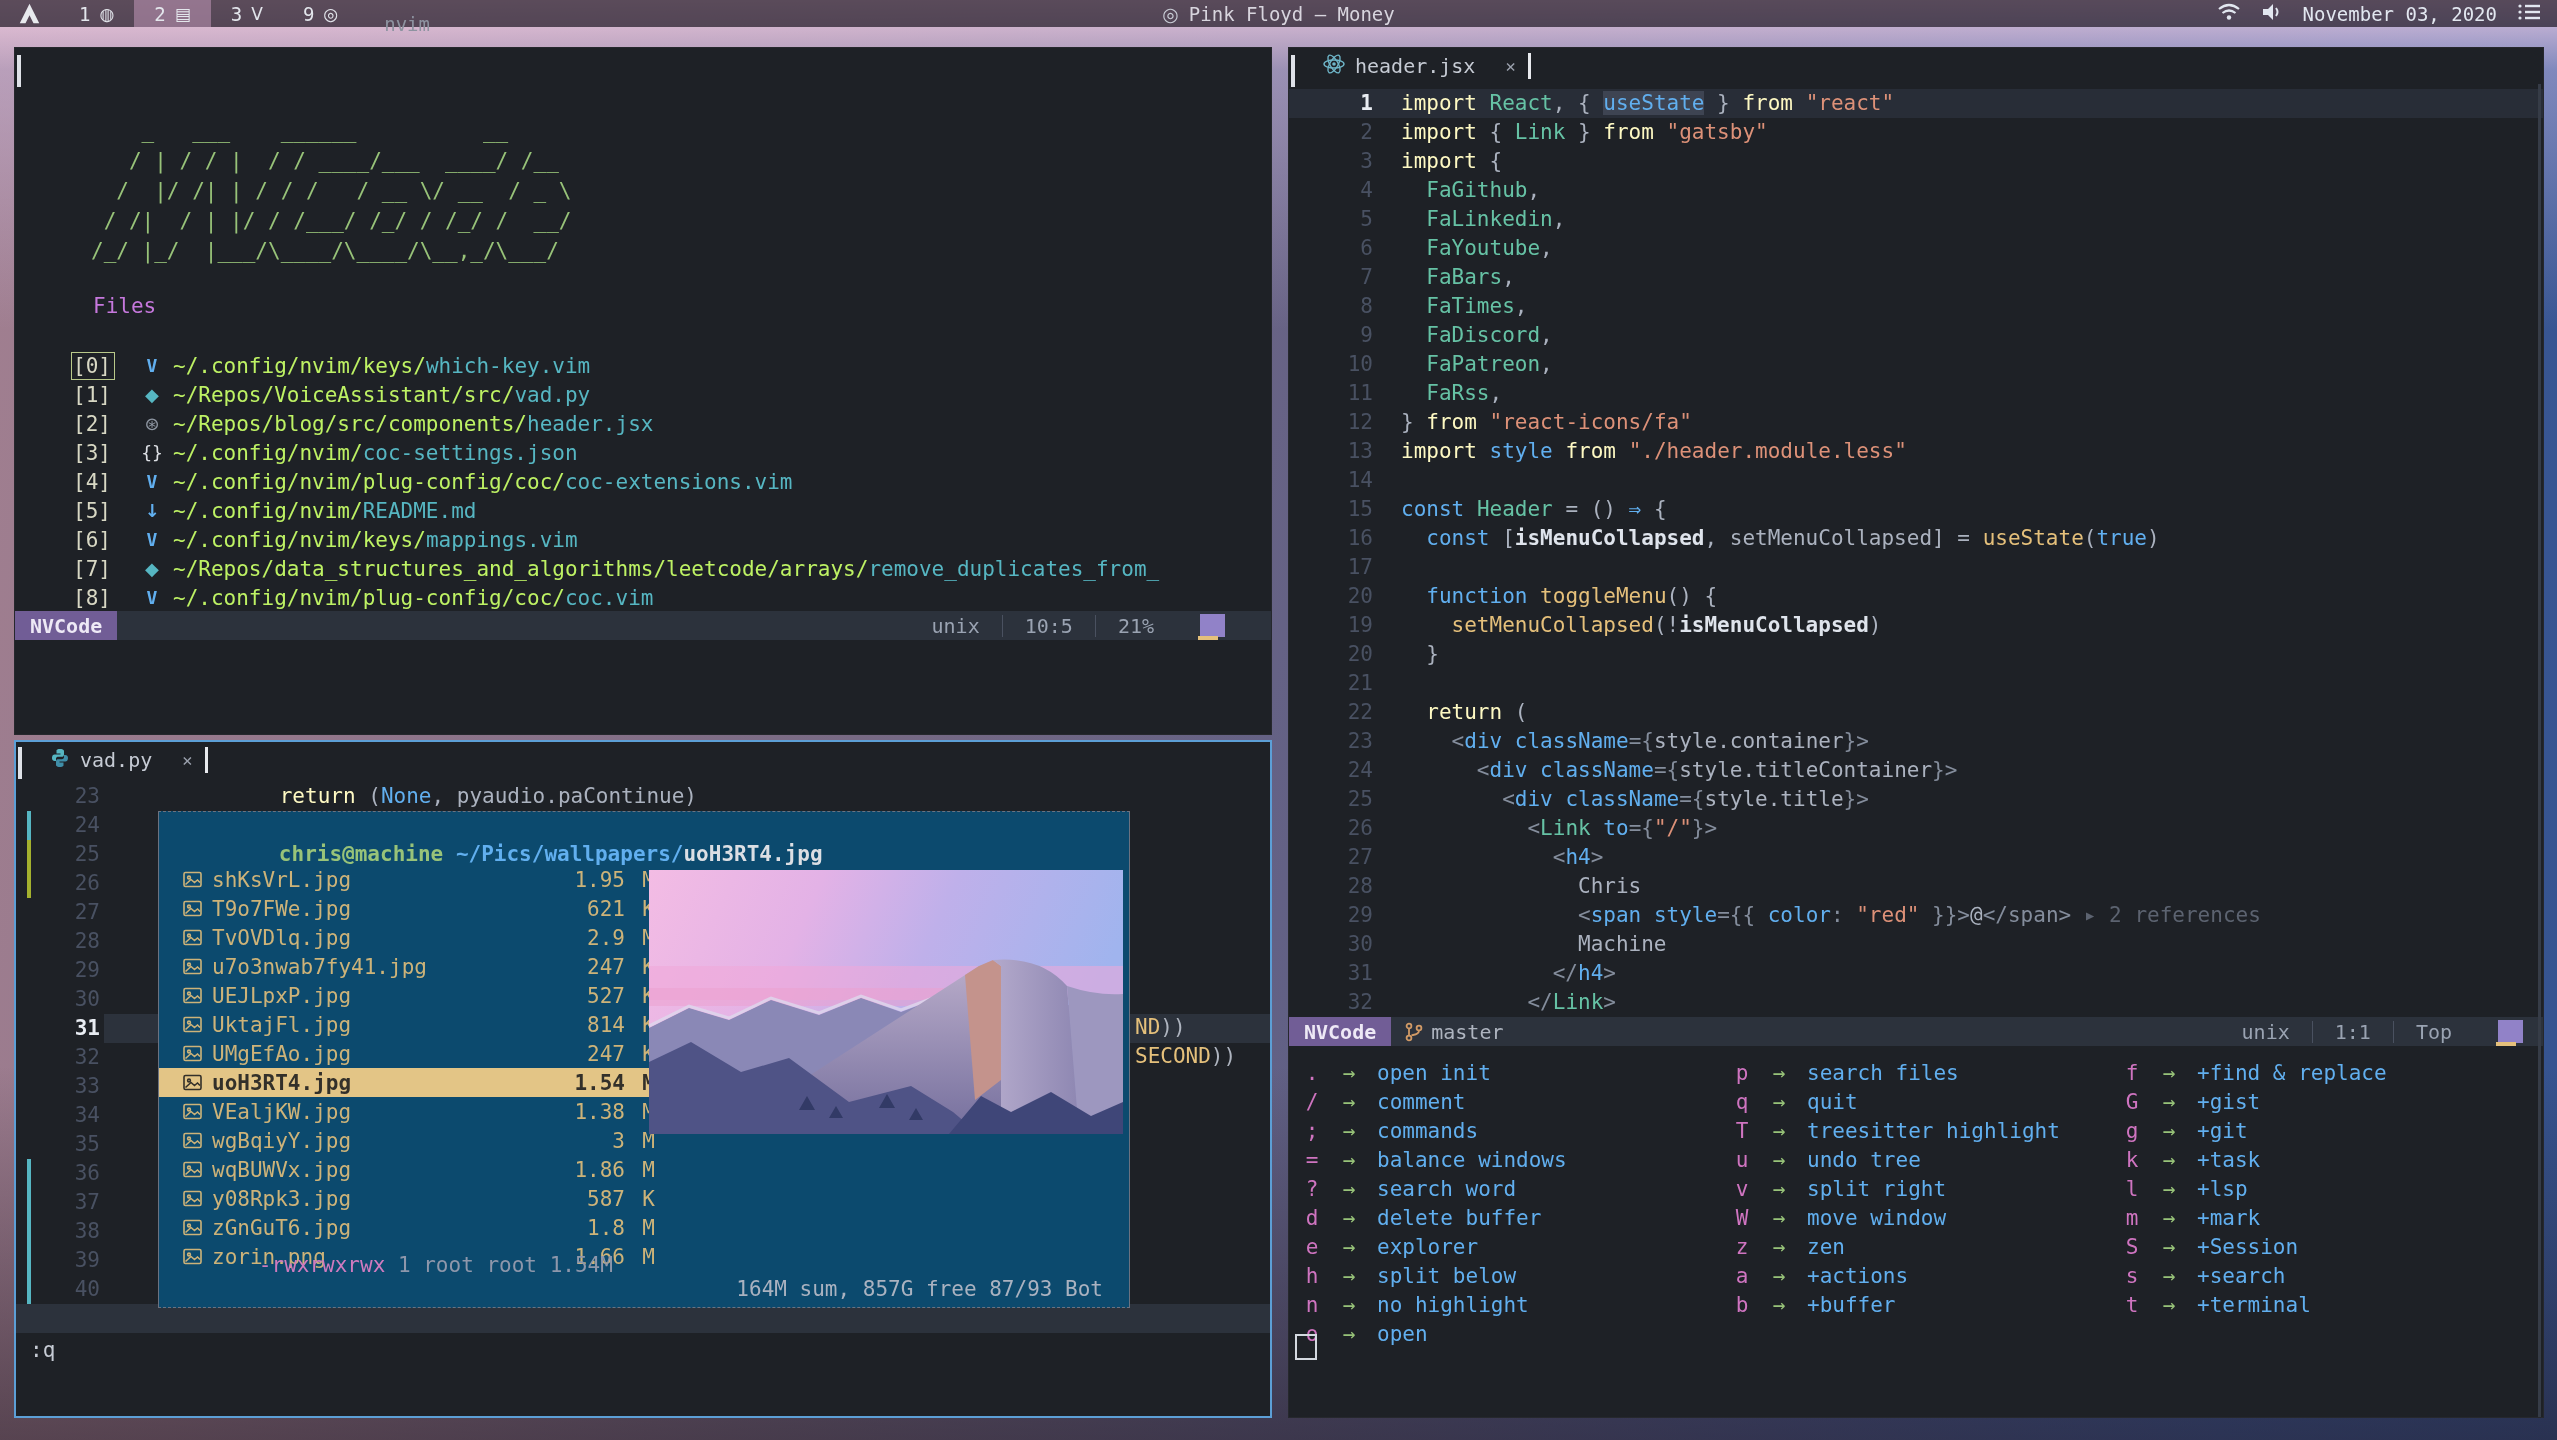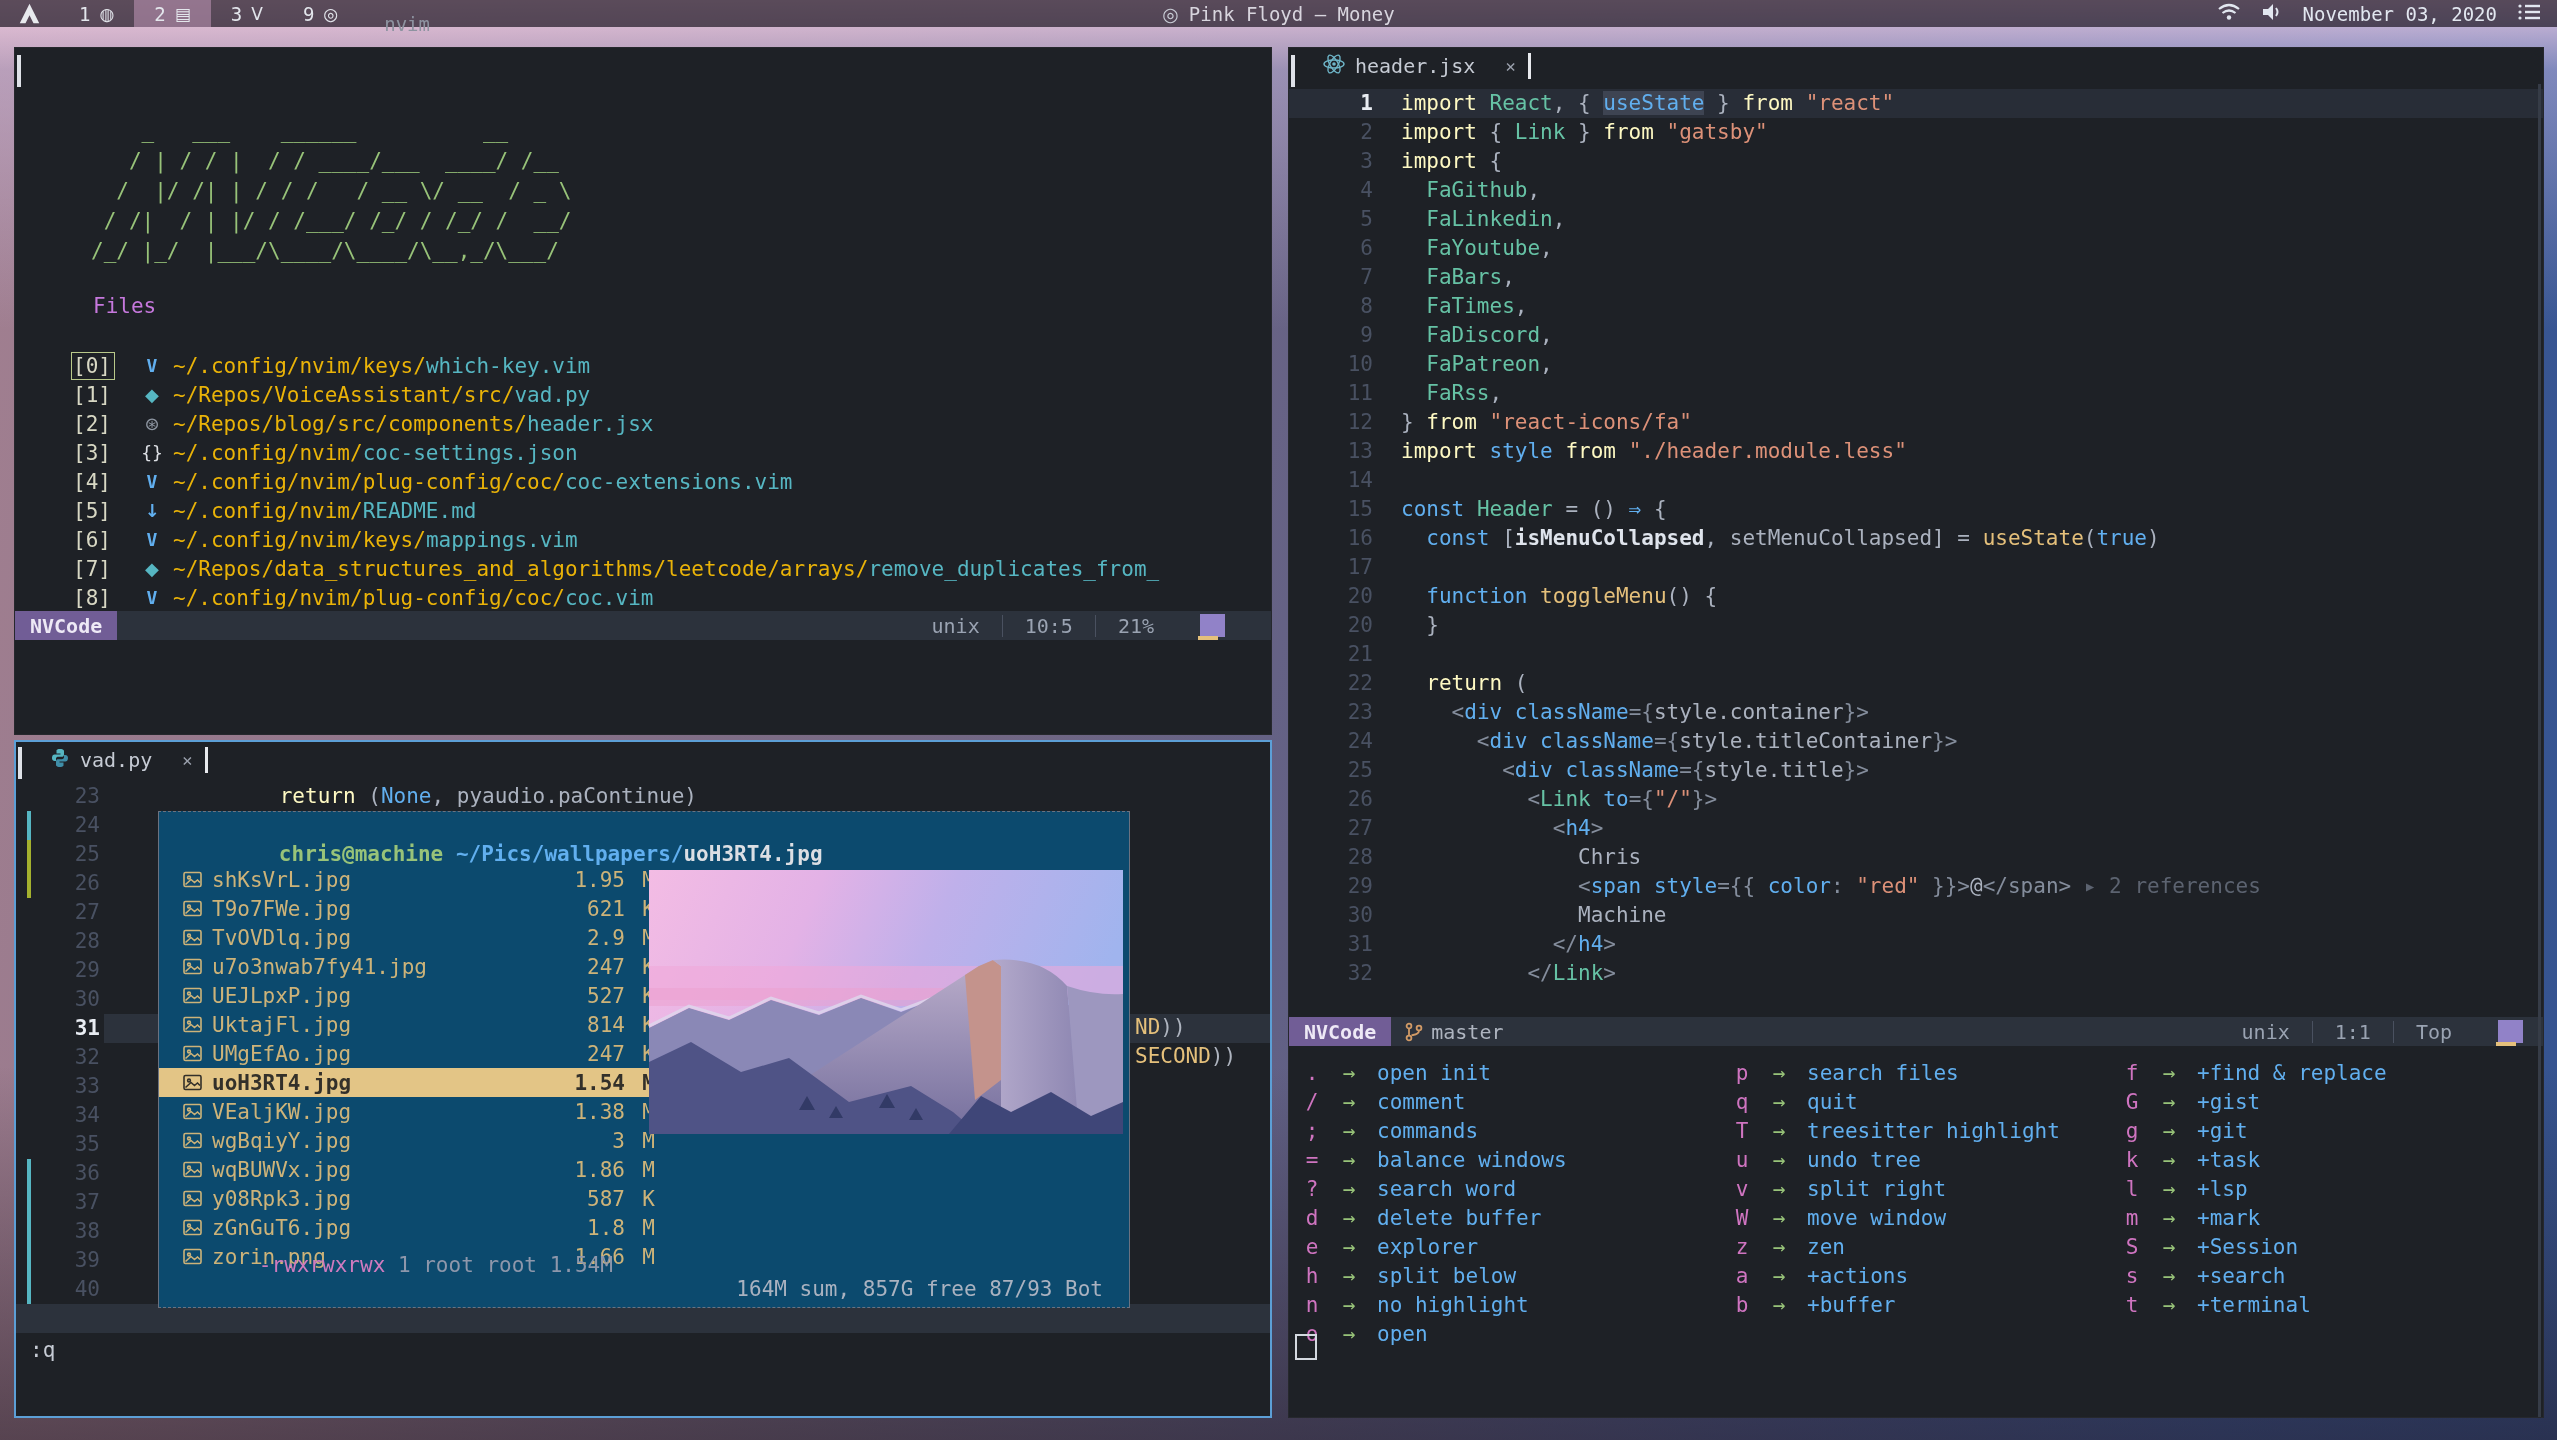--- a/index.html
+++ b/index.html
@@ -38,21 +38,21 @@
   .s-section{ position:absolute; left:78px; top:246px; font-size:21px; color:#c678dd; }
   .s-list{ position:absolute; left:0; top:303px; width:100%; }
   .s-row{ height:29px; display:flex; align-items:center; padding-left:58px; font-size:21px; white-space:pre; }
   .s-idx{ width:40px; color:#d8d8c4; }
   .s-icon{ width:26px; margin-left:26px; margin-right:8px; text-align:center; font-family:"DejaVu Sans", sans-serif; font-size:18px; }
   .ic-vim{ color:#61afef; font-weight:bold; font-family:"DejaVu Sans Mono",monospace; }
   .ic-python{ color:#56b6c2; }
   .ic-react{ color:#8f97a3; }
   .ic-json{ color:#dcdfe4; font-family:"DejaVu Sans Mono",monospace; }
   .ic-md{ color:#61afef; font-weight:bold; }
-  .s-dir{ color:#eab308; }
+  .s-dir{ color:#bef264; }
   .s-file{ color:#56b6c2; }
   .cursor-digit{ outline:1px solid #b9c98a; outline-offset:1px; }
   
   .statusline{ position:absolute; left:0; width:100%; height:29px; background:#2c323c; display:flex; align-items:center; font-size:20px; color:#9aa3b2; }
   .sl-mode{ background:#715d96; color:#eee9f6; font-weight:bold; padding:0 15px; height:100%; display:flex; align-items:center; }
   .sl-branch{ display:flex; align-items:center; gap:8px; margin-left:14px; color:#aeb4bf; }
   .sl-right{ margin-left:auto; display:flex; align-items:center; height:100%; }
   .sl-item{ padding:0 22px; }
   .sl-sep{ width:1px; height:22px; background:#4a5160; }
   .sl-square{ position:relative; width:25px; height:23px; background:#9182c8; margin-left:24px; }
@@ -716,20 +716,24 @@
       <div class="cline">
         <span class="lnum">17</span>
         <span class="ltxt"></span>
       </div>
 
       <div class="cline">
         <span class="lnum">20</span>
         <span class="ltxt"><span class="tk-tx">  </span><span class="tk-bl">function</span><span class="tk-tx"> </span><span class="tk-fn">toggleMenu</span><span class="tk-tx">() {</span></span>
       </div>
 
+      <div class="cline">
+        <span class="lnum">19</span>
+        <span class="ltxt"><span class="tk-tx">    </span><span class="tk-fn">setMenuCollapsed</span><span class="tk-tx">(!</span><span class="tk-bw">isMenuCollapsed</span><span class="tk-tx">)</span></span>
+      </div>
 
       <div class="cline">
         <span class="lnum">20</span>
         <span class="ltxt"><span class="tk-tx">  }</span></span>
       </div>
 
       <div class="cline">
         <span class="lnum">21</span>
         <span class="ltxt"></span>
       </div>

